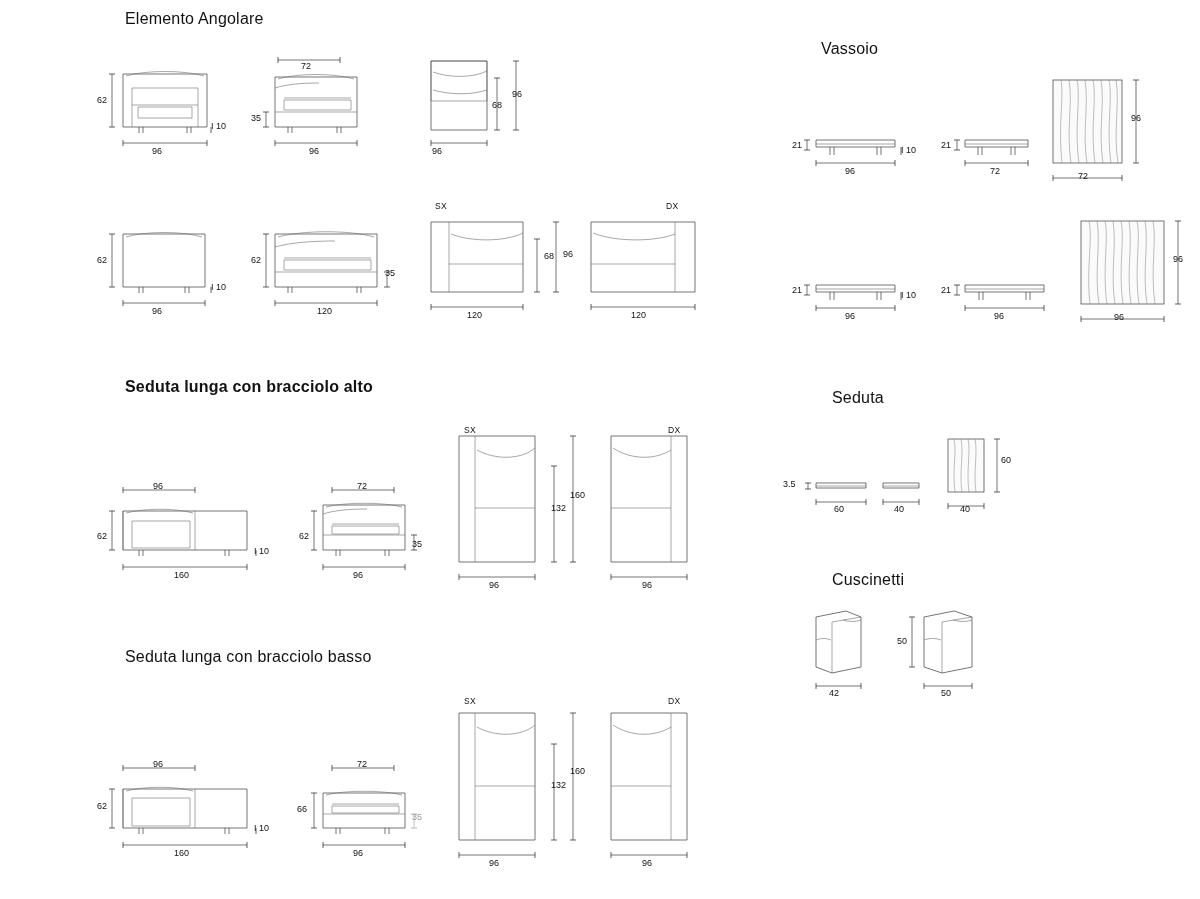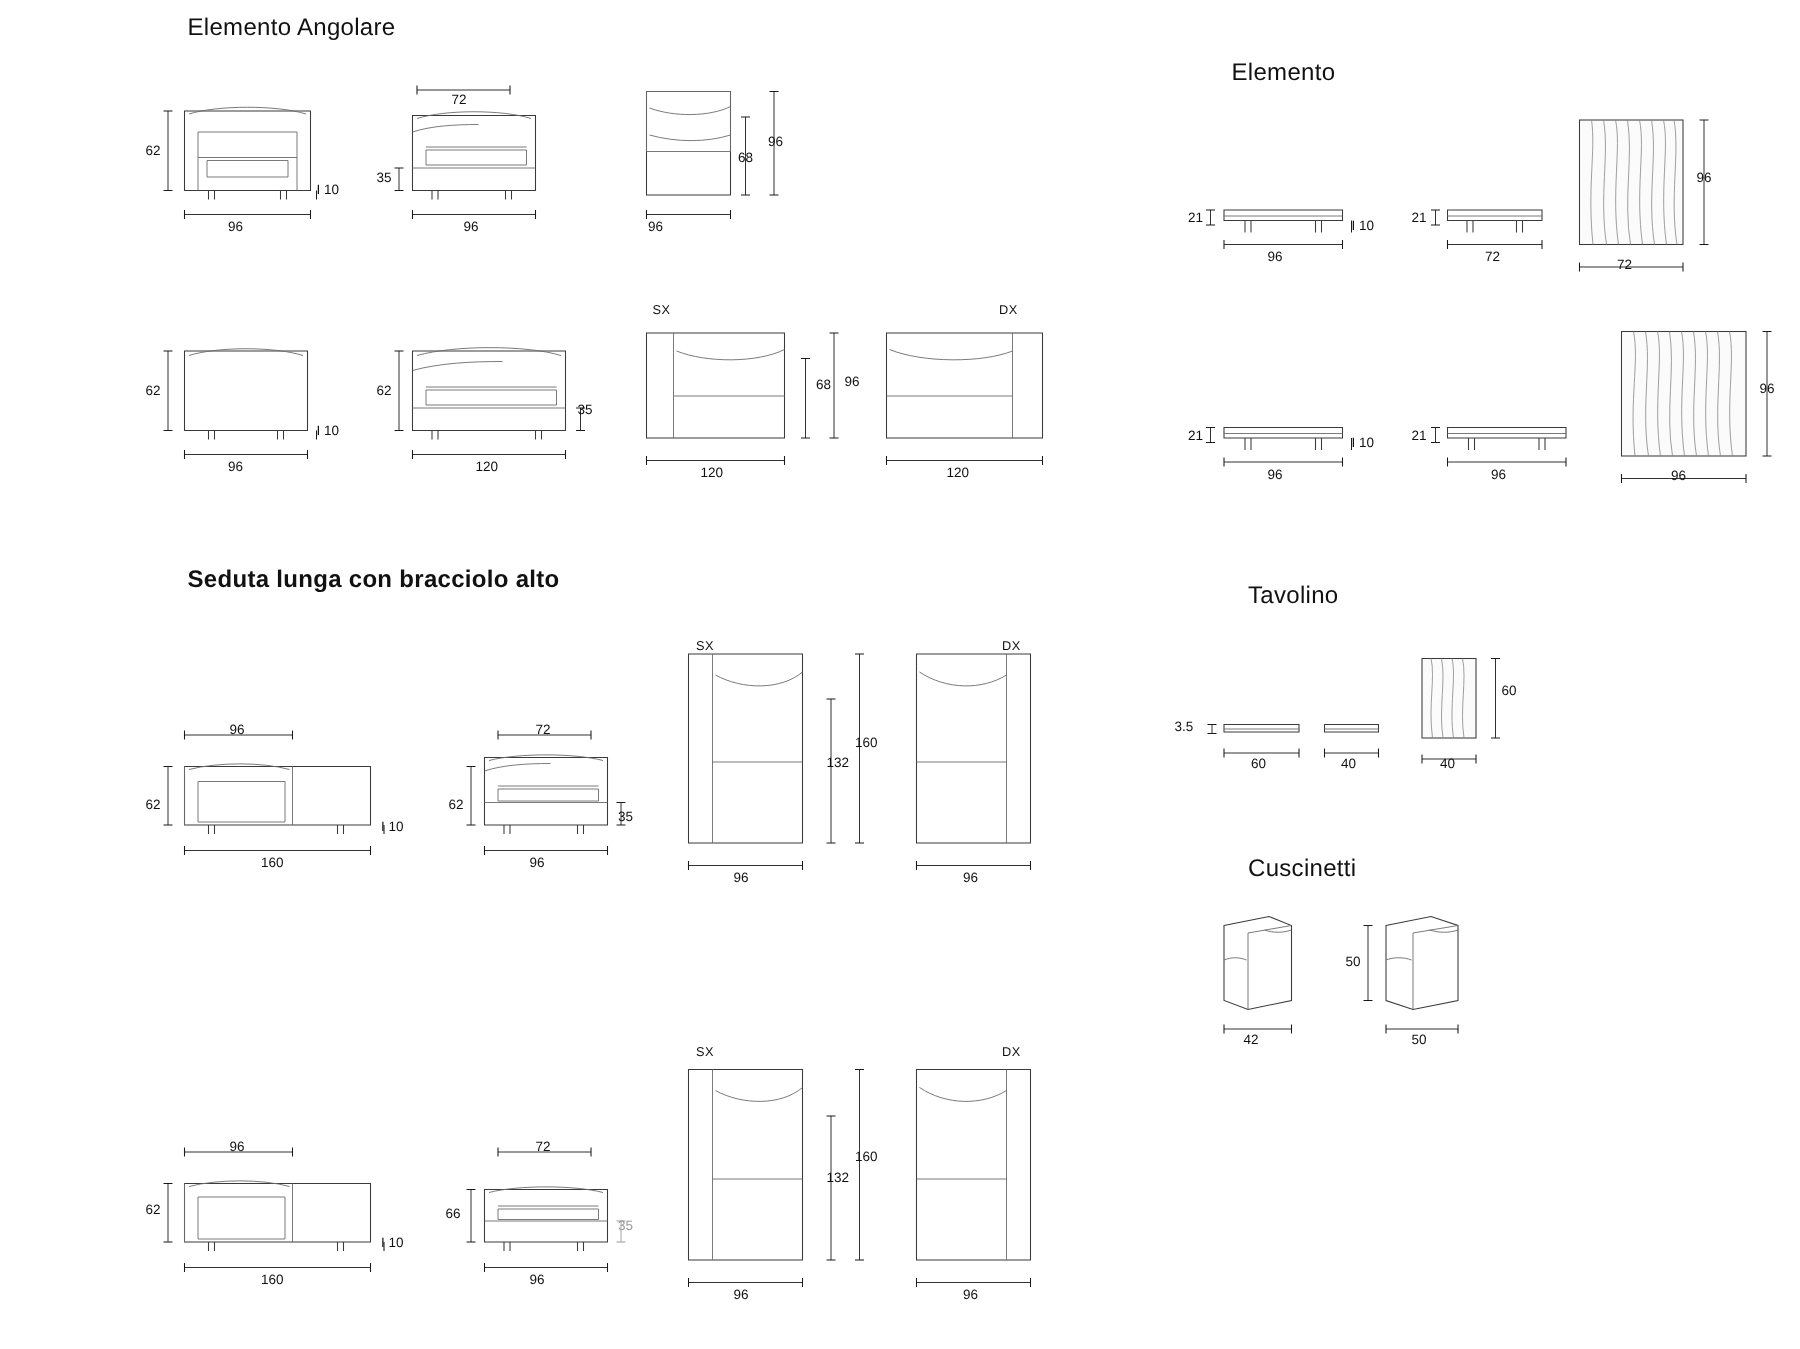--- a/index.html
+++ b/index.html
@@ -51,22 +51,23 @@
   .tick { stroke: #1a1a1a; stroke-width: 0.7; }
   .grain { stroke: #8a8a8a; stroke-width: 0.55; fill: none; }
 </style>
 </head>
 <body>
 
 <div class="sheet">
 
   <div class="section-title" style="left:90px; top:10px;">Elemento Angolare</div>
   <div class="section-title" style="left:90px; top:378px;font-weight:bold;">Seduta lunga con bracciolo alto</div>
-  <div class="section-title" style="left:786px; top:40px;">Elemento</div>
-  <div class="section-title" style="left:797px; top:389px;">Tavolino</div>
+  <div class="section-title" style="left:90px; top:648px;">Seduta lunga con bracciolo basso</div>
+  <div class="section-title" style="left:786px; top:40px;">Vassoio</div>
+  <div class="section-title" style="left:797px; top:389px;">Seduta</div>
   <div class="section-title" style="left:797px; top:571px;">Cuscinetti</div>
 
   <svg width="1200" height="899">
 
     <g>
       <path class="ln" d="M88,74 L172,74 L172,127 L88,127 Z"></path>
       <path class="ln-l" d="M97,88 L163,88 L163,127 M97,88 L97,127"></path>
       <path class="ln-l" d="M97,105 L163,105"></path>
       <path class="ln-l" d="M103,107 L157,107 L157,118 L103,118 Z"></path>
       <path class="ln-l" d="M91,76 C110,70 150,70 169,76"></path>

